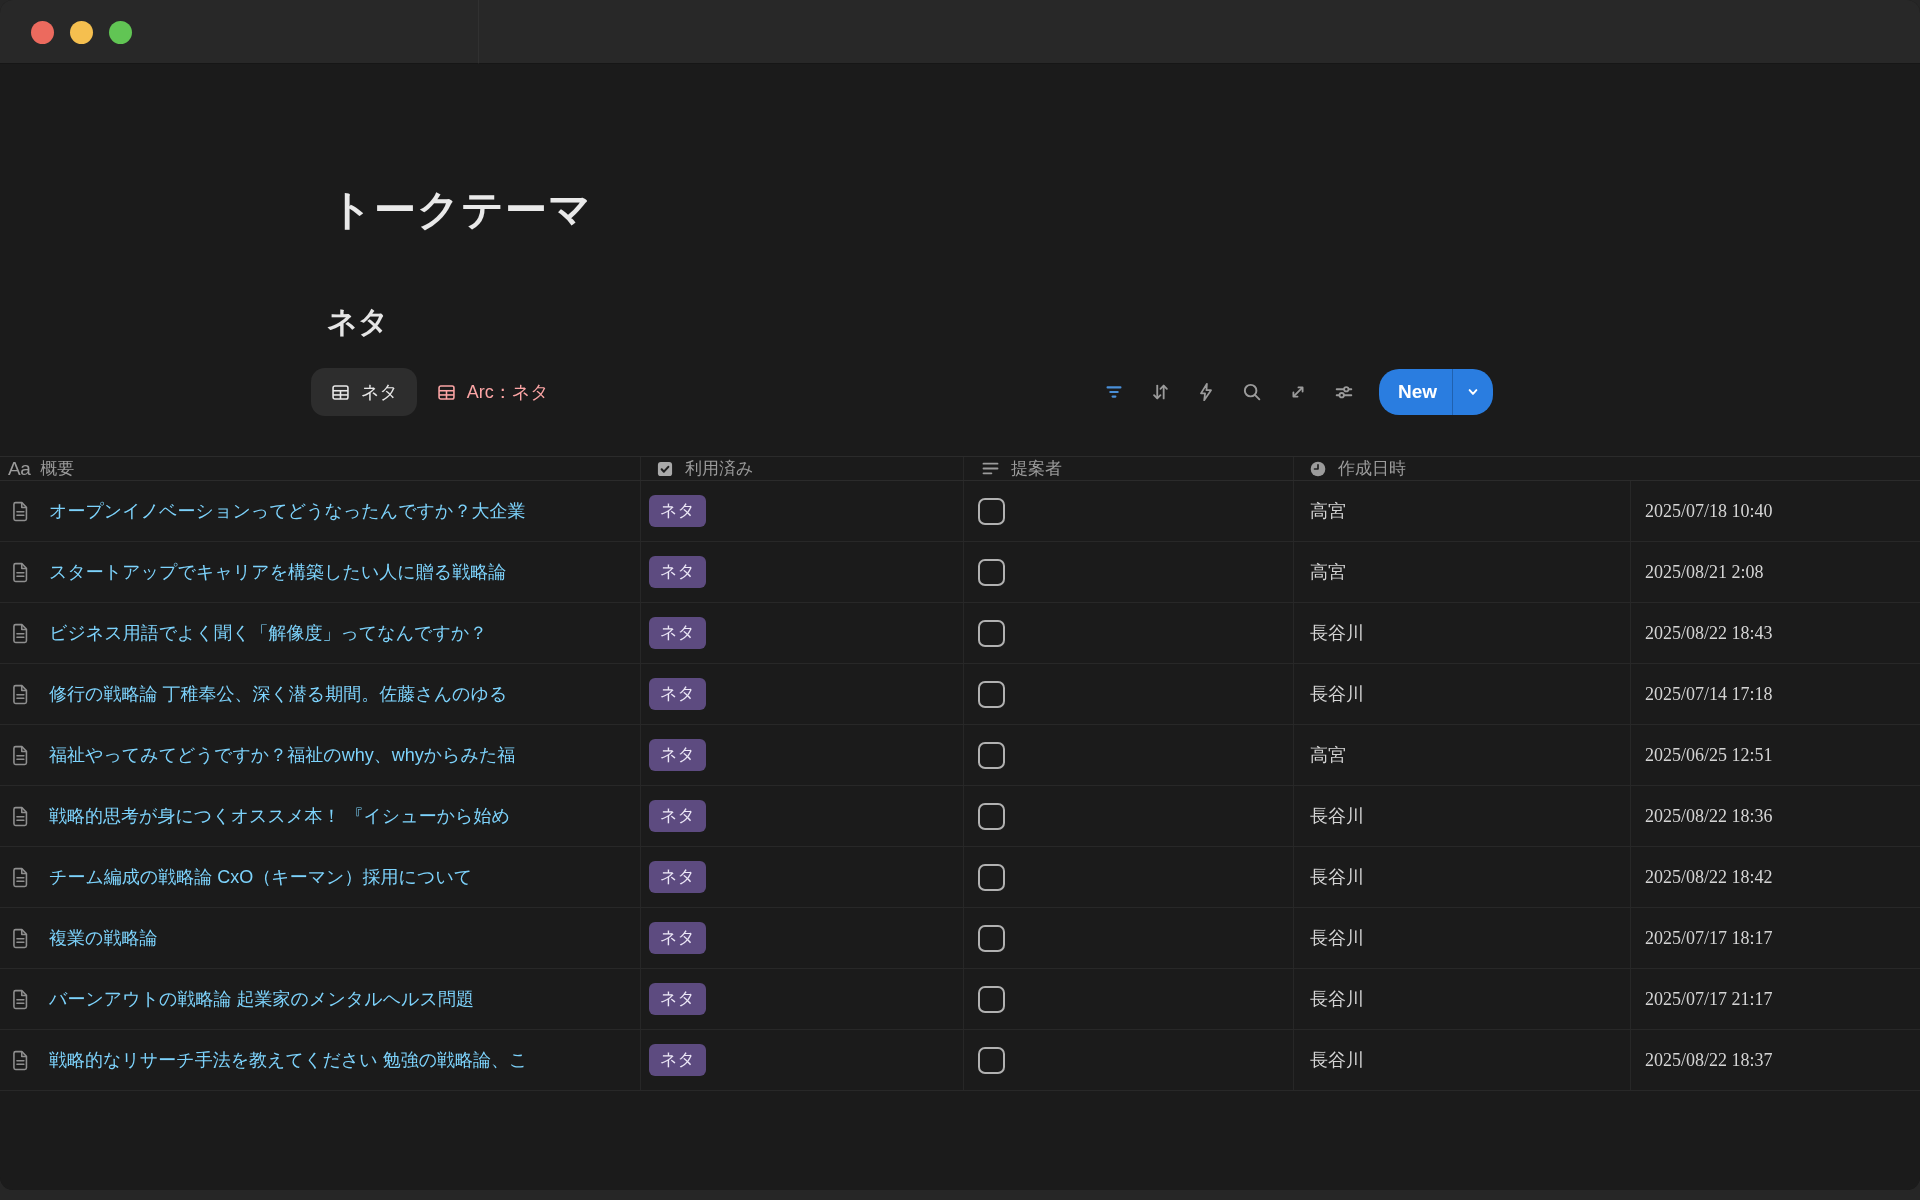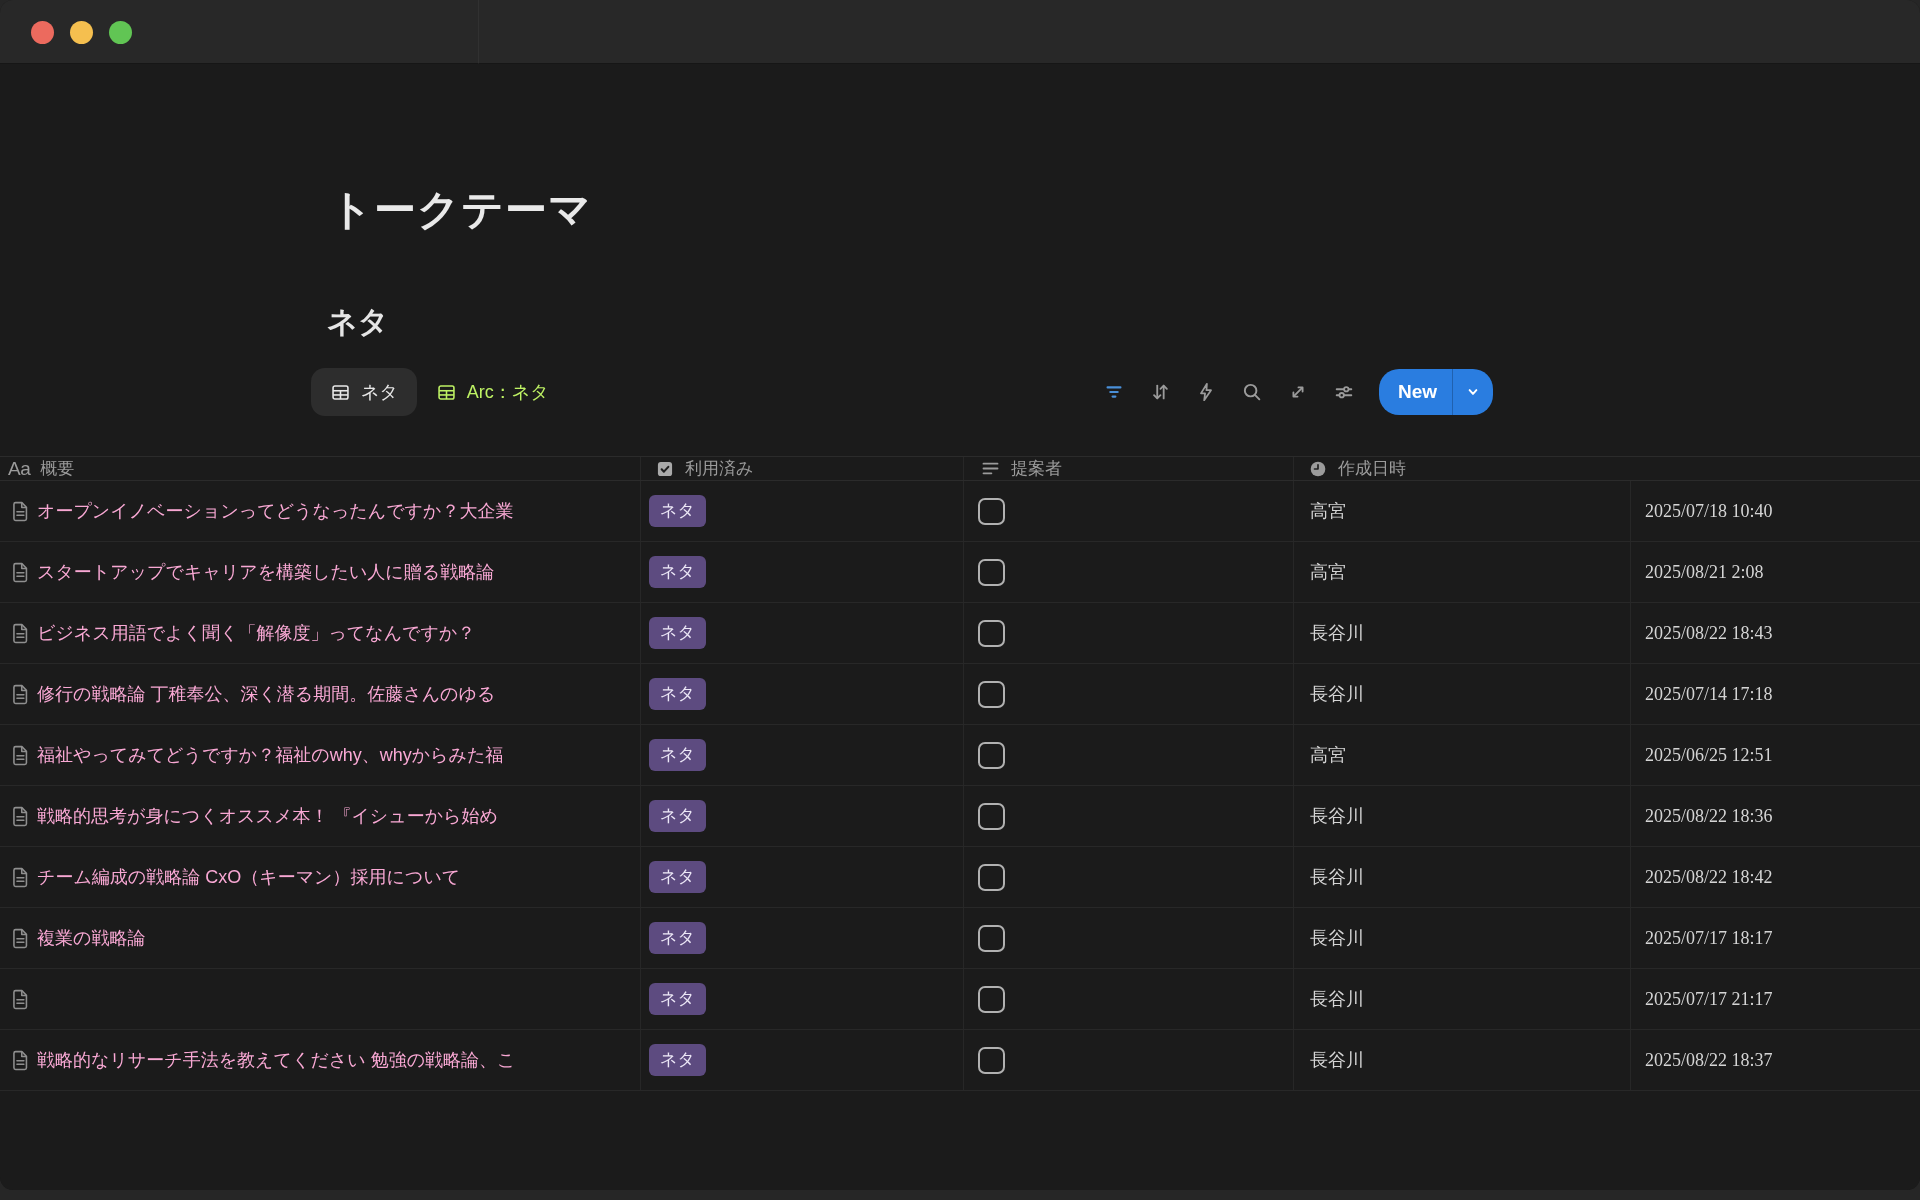--- a/index.html
+++ b/index.html
@@ -33,21 +33,21 @@
   }
   
   .viewbar {
     margin:26px 427px 0 311px; height:52px;
     display:flex; align-items:center; justify-content:space-between;
   }
   .tabs { display:flex; align-items:center; }
   .tab {
     display:flex; align-items:center; gap:10px; height:48px; padding:0 19px;
     border:none; background:transparent; border-radius:14px; cursor:pointer;
-    font-family:inherit; font-size:18px; color:#bef264;
+    font-family:inherit; font-size:18px; color:#fca5a5;
   }
   .tab.active { background:#2d2d2d; color:#e8e8e8; font-weight:500; }
   .tab svg { flex:0 0 auto; }
   .toolbar { display:flex; align-items:center; gap:8px; }
   .tbtn {
     width:38px; height:38px; display:flex; align-items:center; justify-content:center;
     background:transparent; border:none; border-radius:6px; cursor:pointer; color:#9b9b9b;
   }
   .new-button {
     display:flex; align-items:center; height:46px; margin-left:8px;
@@ -74,21 +74,21 @@
   .td {
     display:flex; align-items:center; overflow:hidden; white-space:nowrap;
     color:#d5d5d5; font-size:18px;
   }
   .td + .td, .th + .th { border-left:1px solid rgba(255,255,255,0.055); }
   .pad-a { padding-left:8px; }
   .pad-b { padding-left:8px; }
   .pad-c { padding-left:14px; }
   .pad-d { padding-left:16px; }
   .pad-e { padding-left:14px;font-family:Liberation Serif, serif; }
-  .cell-summary { gap:4px; color:#f9a8d4; font-weight:500; }
+  .cell-summary { gap:16px; color:#7dd3fc; font-weight:500; }
   .cell-summary svg { flex:0 0 auto; }
   .tag {
     display:inline-block; padding:4px 11px; border-radius:6px;
     font-size:17px; font-weight:400; line-height:24px;
   }
   .checkbox {
     width:27px; height:27px; border-radius:7px;
     border:2px solid rgba(255,255,255,0.66); background:transparent;
   }
 </style>
@@ -439,20 +439,21 @@
           <div class="trow tr">
             <div class="td cell-summary pad-a">
               <span style="display: flex;">
                 <svg width="25" height="25" viewBox="0 0 24 24" fill="none" stroke="#8f8f8f" stroke-width="1.5" stroke-linecap="round" stroke-linejoin="round">
                   <path d="M7.3 3.5h6l4.4 4.4V19a1.6 1.6 0 0 1-1.6 1.6H7.3A1.6 1.6 0 0 1 5.7 19V5.1a1.6 1.6 0 0 1 1.6-1.6z"></path>
                   <path d="M13.2 3.8v4.3h4.3"></path>
                   <line x1="8.6" y1="12.2" x2="15.2" y2="12.2"></line>
                   <line x1="8.6" y1="15.6" x2="15.2" y2="15.6"></line>
                 </svg>
               </span>
+              <span>バーンアウトの戦略論 起業家のメンタルヘルス問題</span>
             </div>
             <div class="td pad-b">
               <span class="tag" style="background: rgb(93, 75, 128); color: rgb(237, 232, 247);">ネタ</span>
             </div>
             <div class="td pad-c">
               <span class="checkbox"></span>
             </div>
             <div class="td pad-d">
               <span>長谷川</span>
             </div>

